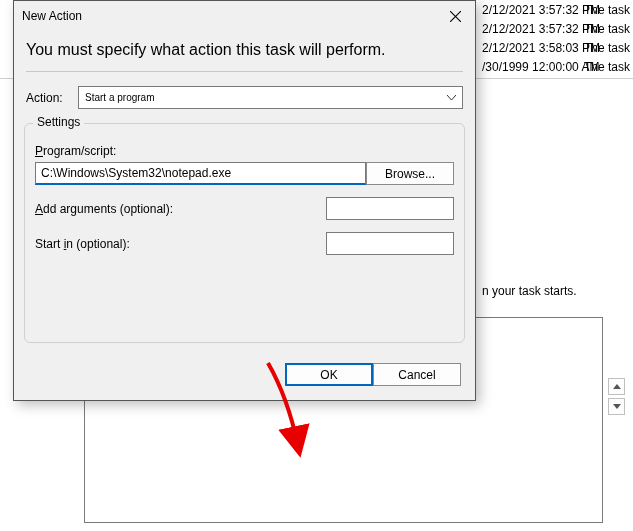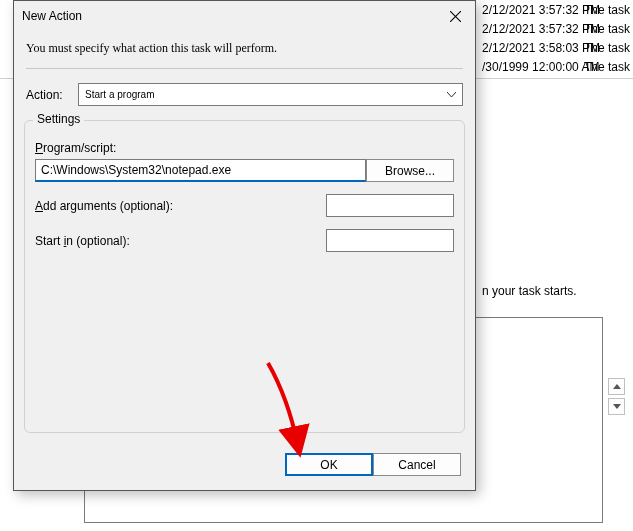--- a/index.html
+++ b/index.html
@@ -66,21 +66,21 @@
     align-items: center;
     justify-content: center;
   }
   .spin svg { display: block; }
 
   
   .dialog {
     position: absolute;
     left: 13px; top: 0;
     width: 463px;
-    height: 491px;
+    height: 401px;
     background: #f0f0f0;
     border: 1px solid #555;
     box-shadow: 4px 4px 12px rgba(0,0,0,.25);
     display: flex;
     flex-direction: column;
   }
   .titlebar {
     height: 30px;
     display: flex;
     align-items: center;
@@ -95,22 +95,21 @@
     width: 36px; height: 28px;
     display: flex; align-items: center; justify-content: center;
     background: transparent;
     border: none;
     cursor: pointer;
   }
   .close-btn svg { width: 11px; height: 11px; }
 
   .instruction {
     padding: 10px 12px 12px 12px;
-    font-size: 12px;
-    font-family: Liberation Serif, serif;
+    font-size: 16px;
   }
   .rule {
     margin: 0 12px;
     border-top: 1px solid #c8c8c8;
   }
 
   .row-action {
     display: flex;
     align-items: center;
     padding: 14px 12px 8px 12px;

